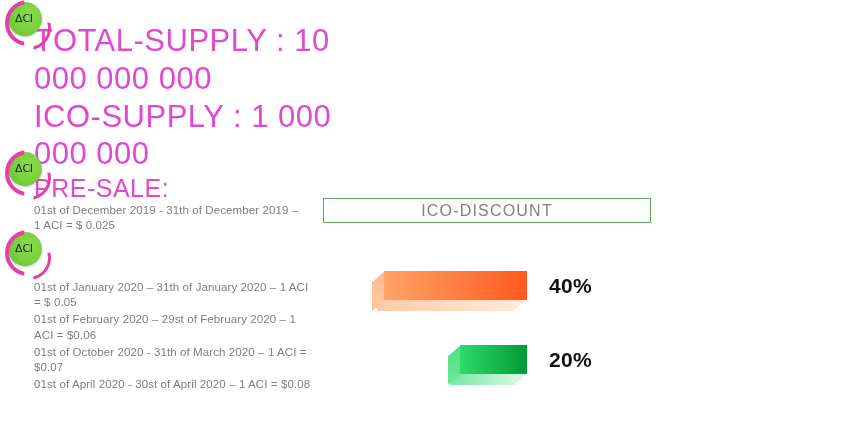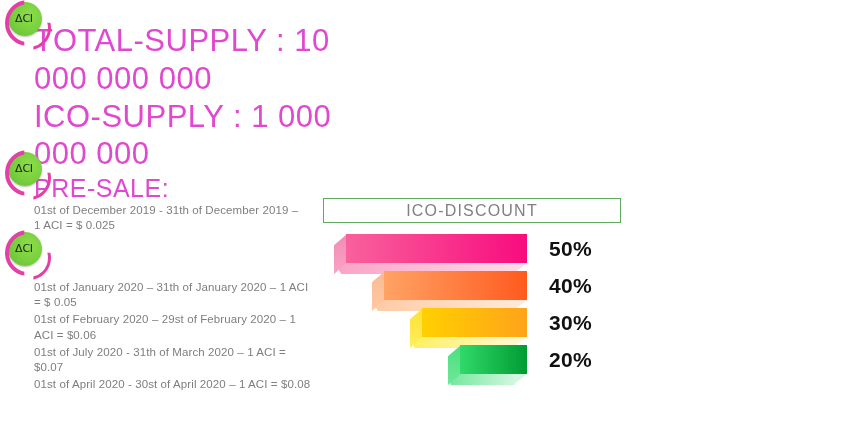--- a/index.html
+++ b/index.html
@@ -124,21 +124,21 @@
     left: 320px;
     top: 0;
     width: 528px;
     height: 427px;
   }
 
   #discount-box {
     position: absolute;
     left: 3px;
     top: 198px;
-    width: 298px;
+    width: 328px;
     height: 25px;
     border: 1.5px solid #5faa5f;
     box-sizing: border-box;
     display: flex;
     align-items: center;
     justify-content: center;
   }
   #discount-box .dlabel {
     color: #808080;
     font-size: 16px;
@@ -232,59 +232,41 @@
     </div>
 
     <div class="badge" id="crowd-badge">
       <span class="ring"></span>
       <span class="ring2"></span>
       <span class="blabel">ΔCI</span>
     </div>
     <div class="body-text" id="crowd-body">
       <p>01st of January 2020 – 31th of January 2020 – 1 ACI = $ 0.05</p>
       <p>01st of February 2020 – 29st of February 2020 – 1 ACI = $0.06</p>
-      <p>01st of July 2020 - 31th of March 2020 – 1 ACI = $0.07</p>
+      <p>01st of October 2020 - 31th of March 2020 – 1 ACI = $0.07</p>
       <p>01st of April 2020 - 30st of April 2020 – 1 ACI = $0.08</p>
     </div>
   </div>
 
   <div class="right-col">
 
     <div id="discount-box">
       <span class="dlabel">ICO-DISCOUNT</span>
     </div>
 
     <div id="funnel">
 
-    <div class="bar-row" style="top: 0px;">
-          <div class="bar3d" style="left: 14px; width: 193px;">
-            <div class="bar-bottom" style="background: linear-gradient(100deg, rgb(249, 162, 198) 0%, rgb(255, 217, 231) 100%);"></div>
-            <div class="bar-left" style="background: linear-gradient(rgb(242, 139, 181) 0%, rgb(249, 162, 198) 100%);"></div>
-            <div class="bar-front" style="background: linear-gradient(90deg, rgb(249, 97, 156) 0%, rgb(248, 12, 126) 100%);"></div>
-            <div class="bar-cap-right" style="background: rgb(255, 217, 231);"></div>
-          </div>
-          <div class="bar-label" style="left: 229px;">50%</div>
-        </div>
         <div class="bar-row" style="top: 37px;">
           <div class="bar3d" style="left: 52px; width: 155px;">
             <div class="bar-bottom" style="background: linear-gradient(100deg, rgb(255, 201, 164) 0%, rgb(255, 233, 214) 100%);"></div>
             <div class="bar-left" style="background: linear-gradient(rgb(249, 187, 146) 0%, rgb(255, 201, 164) 100%);"></div>
             <div class="bar-front" style="background: linear-gradient(90deg, rgb(255, 163, 101) 0%, rgb(255, 90, 30) 100%);"></div>
             <div class="bar-cap-right" style="background: rgb(255, 233, 214);"></div>
           </div>
           <div class="bar-label" style="left: 229px; text-align: center;">40%</div>
-        </div>
-        <div class="bar-row" style="top: 74px;">
-          <div class="bar3d" style="left: 90px; width: 117px;">
-            <div class="bar-bottom" style="background: linear-gradient(100deg, rgb(255, 239, 92) 0%, rgb(255, 248, 207) 100%);"></div>
-            <div class="bar-left" style="background: linear-gradient(rgb(255, 223, 53) 0%, rgb(255, 239, 92) 100%);"></div>
-            <div class="bar-front" style="background: linear-gradient(90deg, rgb(255, 208, 0) 0%, rgb(255, 163, 26) 100%);"></div>
-            <div class="bar-cap-right" style="background: rgb(255, 248, 207);"></div>
-          </div>
-          <div class="bar-label" style="left: 229px;">30%</div>
         </div>
         <div class="bar-row" style="top: 111px;">
           <div class="bar3d" style="left: 128px; width: 79px;">
             <div class="bar-bottom" style="background: linear-gradient(100deg, rgb(111, 231, 154) 0%, rgb(211, 247, 224) 100%);"></div>
             <div class="bar-left" style="background: linear-gradient(rgb(74, 224, 125) 0%, rgb(111, 231, 154) 100%);"></div>
             <div class="bar-front" style="background: linear-gradient(90deg, rgb(48, 217, 106) 0%, rgb(0, 156, 51) 100%);"></div>
             <div class="bar-cap-right" style="background: rgb(211, 247, 224);"></div>
           </div>
           <div class="bar-label" style="left: 229px;">20%</div>
         </div>

